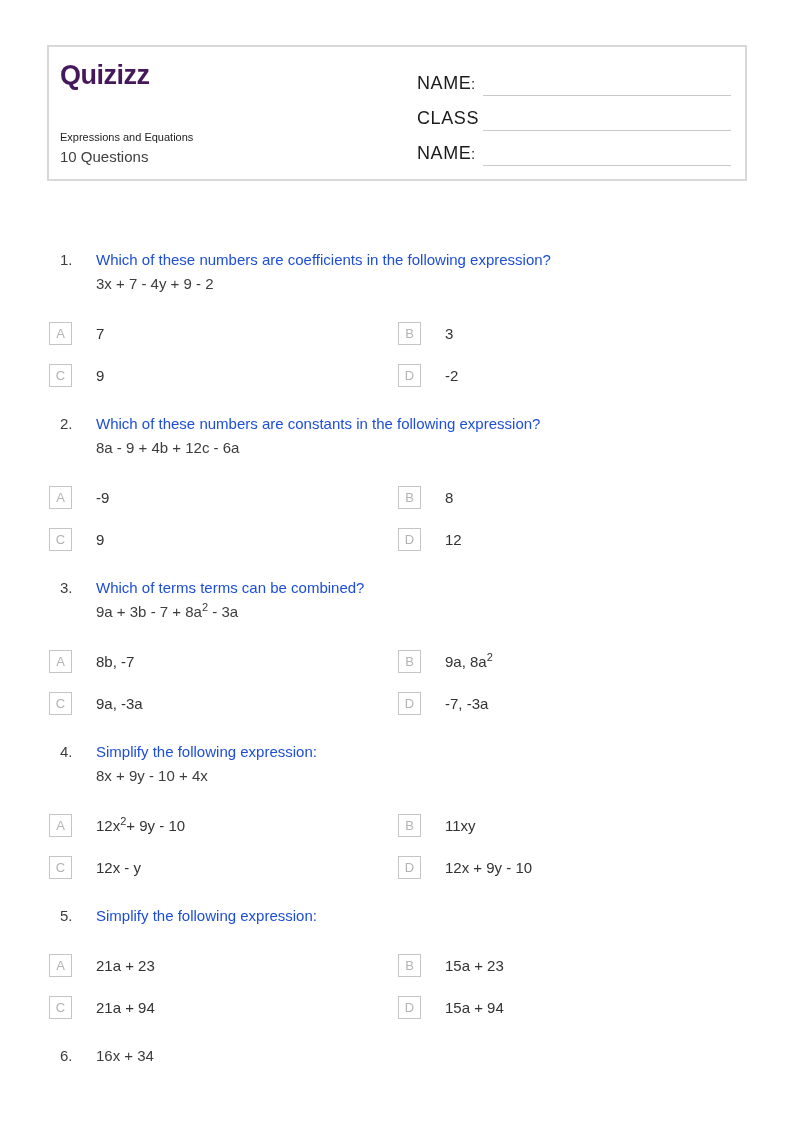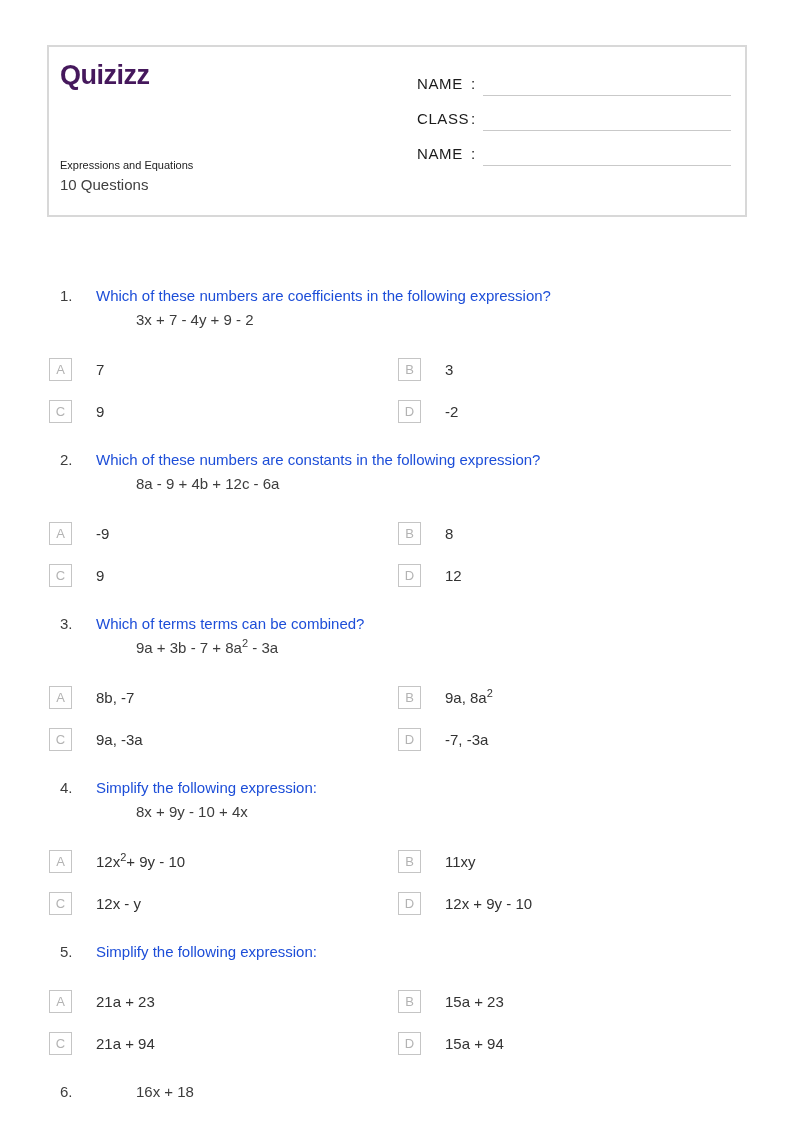--- a/index.html
+++ b/index.html
@@ -3,24 +3,24 @@
 <meta charset="utf-8">
 <style>
   * { margin: 0; padding: 0; box-sizing: border-box; }
   html, body { width: 794px; height: 1123px; background: #ffffff; overflow: hidden; }
   body { font-family: "Liberation Sans", "DejaVu Sans", sans-serif; color: #3d3d3d; }
 
   
   .header-box {
     margin: 45px 47px 0 47px;
     width: 700px;
-    height: 172px;
+    height: 136px;
     border: 2px solid #d8d8d8;
     display: flex;
-    padding: 13px 12px 20px 11px;
+    padding: 13px 12px 12px 11px;
   }
   .header-left {
     flex: 1;
     display: flex;
     flex-direction: column;
     justify-content: space-between;
   }
   .logo {
     font-size: 27px;
     font-weight: 800;
@@ -41,21 +41,21 @@
     width: 316px;
     padding-top: 6px;
     padding-right: 2px;
   }
   .field-row {
     display: flex;
     height: 35px;
     align-items: center;
   }
   .field-label {
-    font-size: 15px;
+    font-size: 18px;
     color: #1b1b1b;
     letter-spacing: 0.6px;
     width: 52px;
     white-space: nowrap;
   }
   .field-colon { font-size: 15px; color: #1b1b1b; margin-left: 2px; }
   .field-line {
     flex: 1;
     border-bottom: 1px solid #c9c9c9;
     align-self: flex-end;
@@ -70,21 +70,21 @@
   .q-head { display: flex; padding-left: 60px; }
   .q-num {
     width: 36px;
     flex-shrink: 0;
     font-size: 15px;
     color: #3d3d3d;
     line-height: 24px;
   }
   .q-body { flex: 1; }
   .q-prompt { font-size: 15px; color: #1d4ed8; line-height: 24px; }
-  .q-expr { font-size: 15px; color: #3d3d3d; line-height: 24px; margin-left: 40px; }
+  .q-expr { font-size: 15px; color: #3d3d3d; line-height: 24px; }
   sup { font-size: 11px; vertical-align: super; line-height: 0; }
 
   .options {
     margin-top: 26px;
     padding-left: 49px;
     display: grid;
     grid-template-columns: 349px auto;
     row-gap: 20px;
   }
   .option { display: flex; align-items: center; height: 22px; }
@@ -271,19 +271,19 @@
           <span class="opt-box">D</span>
           <span class="opt-text"><span>15a + 94</span><sup></sup><span></span></span>
         </div>
       </div>
     </div>
 
     <div class="question">
       <div class="q-head">
         <span class="q-num">6.</span>
         <div class="q-body">
-          <div class="q-expr"><span>16x + 18</span><sup></sup><span></span></div>
+          <div class="q-expr"><span>16x + 34</span><sup></sup><span></span></div>
         </div>
       </div>
     </div>
 
   </div>
 </div>
 
 </body></html>

